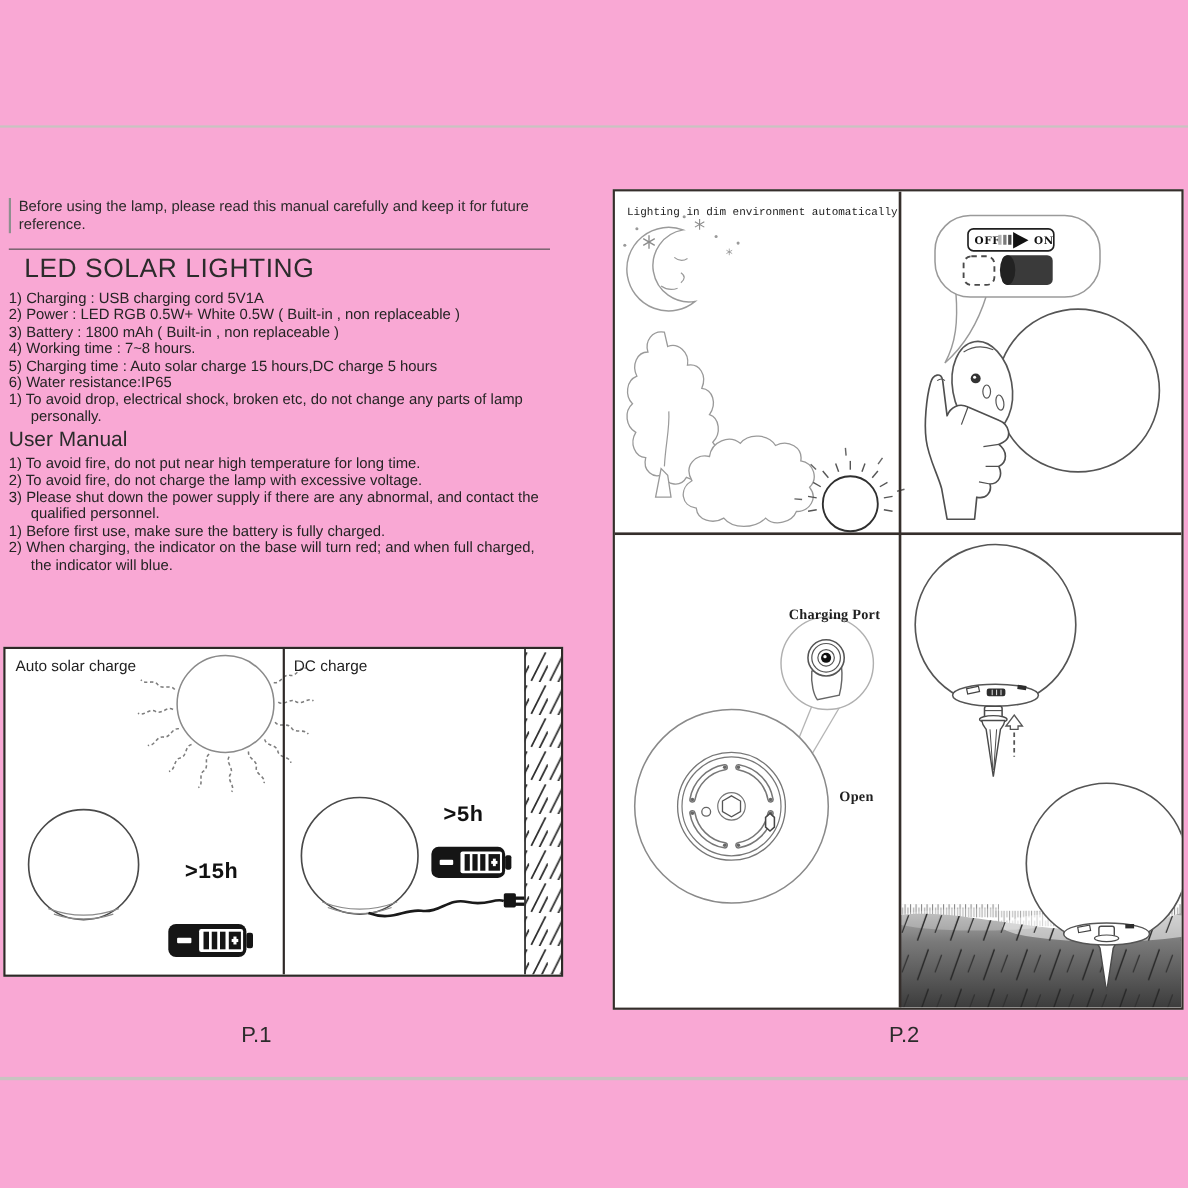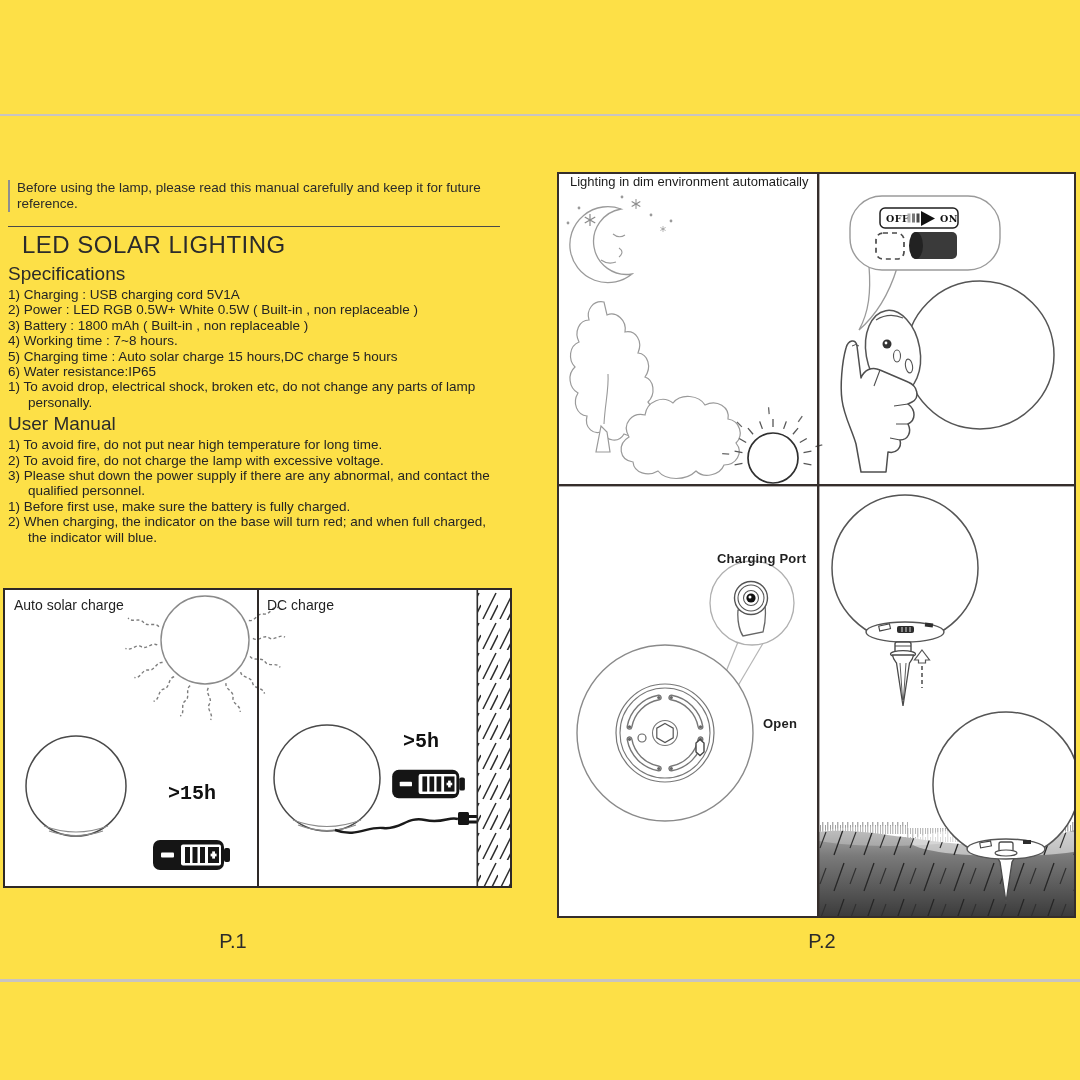--- a/index.html
+++ b/index.html
@@ -1,16 +1,16 @@
 <!DOCTYPE html>
 <html><head>
 <meta charset="utf-8">
 <style>
   html,body{margin:0;padding:0;background:#ffffff;}
-  .page{position:relative;width:1080px;height:1080px;background:#fde047;overflow:hidden;
+  .page{position:relative;width:1080px;height:1080px;background:#f9a8d4;overflow:hidden;
         font-family:"Liberation Sans",sans-serif;color:#222;}
   .rule{position:absolute;left:0;width:1080px;background:#c8c4c1;}
   .rule-top{top:114px;height:2px;}
   .rule-bottom{top:979px;height:3px;}
 
   
   .col-left{position:absolute;left:8px;top:180px;width:499px;}
   .notice{border-left:2px solid #8f8f8f;padding-left:7px;font-size:13.5px;line-height:16px;
           color:#2a2a2a;margin-bottom:14px;}
   .divider{border-top:1.5px solid #4a4a4a;margin:0 0 4px 0;width:492px;}
@@ -30,42 +30,41 @@
   .duration.d5{left:398px;top:140px;}
 
   .pnum{position:absolute;top:930px;width:120px;text-align:center;font-size:20px;color:#2b2b2b;}
   .pnum-1{left:173px;}
   .pnum-2{left:762px;}
 
   
   .grid{position:absolute;left:557px;top:172px;width:519px;height:746px;border:2px solid #352e2b;
         box-sizing:border-box;background:#fff;}
   .grid svg{position:absolute;left:0;top:0;}
-  .caption{position:absolute;left:11px;top:0;width:250px;font-size:13px;color:#1c1c1c;}
-  .lbl{position:absolute;font-size:13px;font-weight:bold;color:#1f1f1f;letter-spacing:.2px;}
+  .caption{position:absolute;left:11px;top:14px;width:250px;font-size:10px;color:#1c1c1c;font-family:Liberation Mono, monospace;}
+  .lbl{position:absolute;font-size:13px;font-weight:bold;color:#1f1f1f;letter-spacing:.2px;font-family:Liberation Serif, serif;}
   .lbl.port{left:158px;top:377px;}
   .lbl.open{left:204px;top:542px;}
   .svgtext{font-family:"DejaVu Serif",serif;font-weight:bold;font-size:9.5px;fill:#111;letter-spacing:.5px;}
 </style>
 </head>
 <body>
 
 <div class="page">
   <div class="rule rule-top"></div>
   <div class="rule rule-bottom"></div>
 
   <section class="col-left">
     <div class="notice">
       <span>Before using the lamp, please read this manual carefully and keep it for future reference.</span>
     </div>
     <div class="divider"></div>
     <div class="title">LED SOLAR LIGHTING</div>
 
     <div class="sec">
-      <div class="sec-h">Specifications</div>
       <div class="item">1) Charging : USB charging cord 5V1A</div>
       <div class="item">2) Power : LED RGB 0.5W+ White 0.5W  ( Built-in , non replaceable )</div>
       <div class="item">3) Battery : 1800 mAh  ( Built-in , non replaceable )</div>
       <div class="item">4) Working time : 7~8 hours.</div>
       <div class="item">5) Charging time : Auto solar charge 15 hours,DC charge 5 hours</div>
       <div class="item">6) Water resistance:IP65</div>
     </div>
 
     <div class="sec">
       <div class="item">1) To avoid drop, electrical shock, broken etc, do not change any parts of lamp personally.</div>

